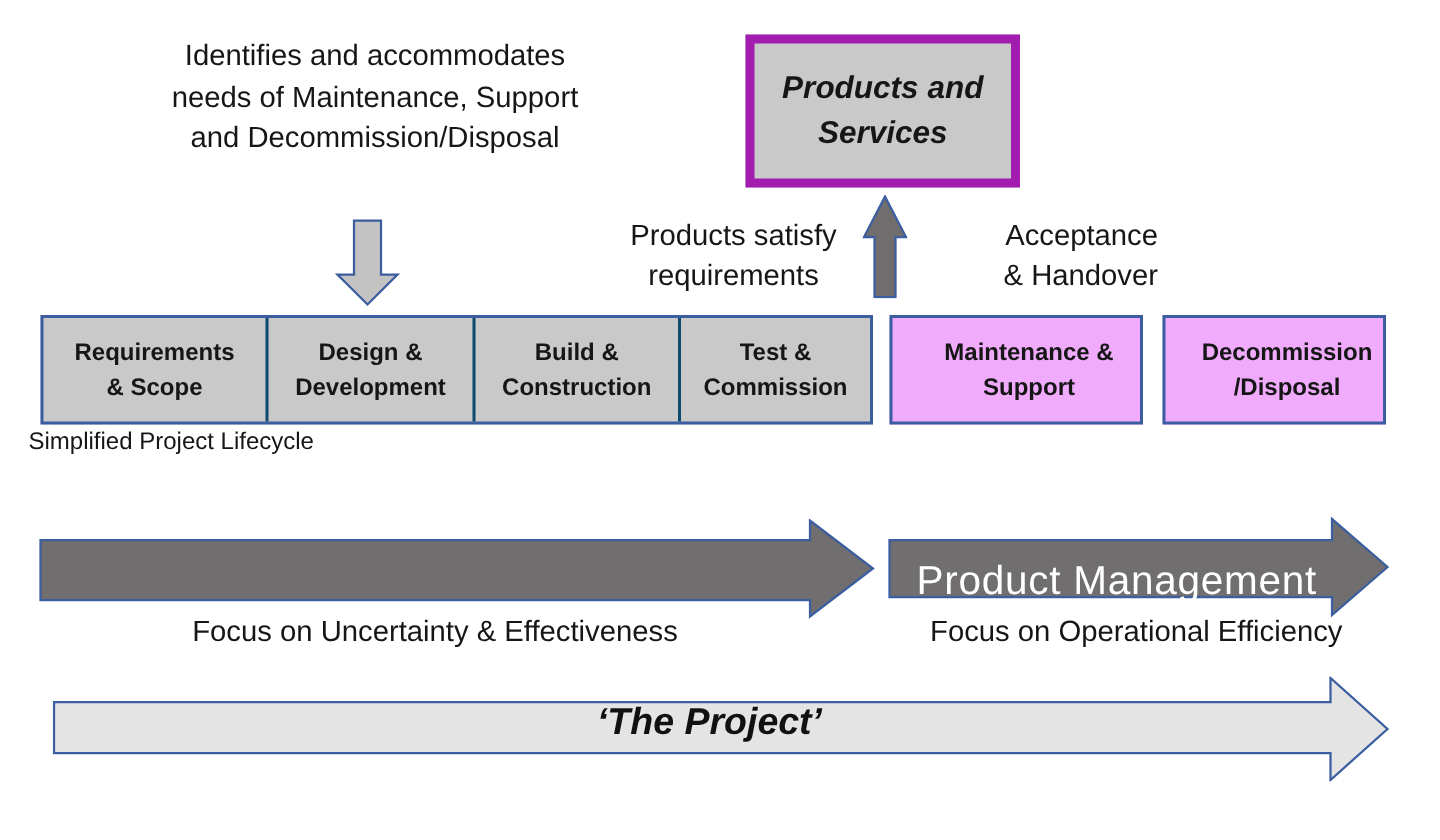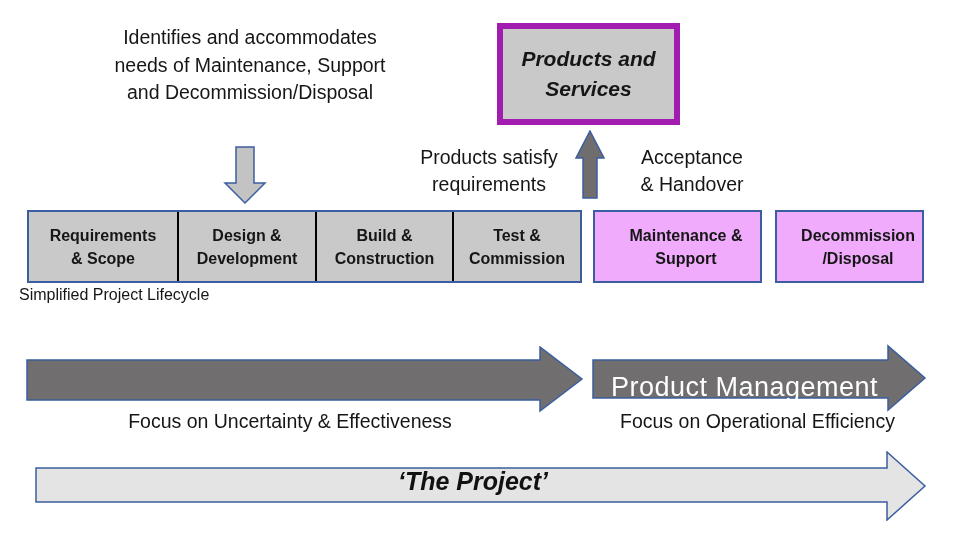--- a/index.html
+++ b/index.html
@@ -17,31 +17,31 @@
 
   .products-box{
     left:497px;top:23px;width:183px;height:102px;box-sizing:border-box;
     background:#c9c9c9;border:6px solid #a21caf;
     display:flex;align-items:center;justify-content:center;
     font-size:21px;line-height:30px;font-weight:bold;font-style:italic;text-align:center;
   }
 
   .mid-label{font-size:19.5px;line-height:27px;}
   .satisfy-label{left:404px;top:144px;width:170px;text-align:center;}
-  .acceptance-label{left:612px;top:144px;width:160px;text-align:center;}
+  .acceptance-label{left:612px;top:144px;width:160px;text-align:right;}
 
   .stage-strip{
     left:27px;top:210px;width:555px;height:73px;box-sizing:border-box;
     background:#c9c9c9;border:2px solid #3b5ea0;display:flex;
   }
   .stage-cell{
     box-sizing:border-box;display:flex;align-items:center;justify-content:center;
     font-size:16px;line-height:23px;font-weight:bold;text-align:center;
   }
-  .stage-cell + .stage-cell{border-left:2px solid #000000;}
+  .stage-cell + .stage-cell{border-left:2px solid #0c4a6e;}
   .c1{width:148px;} .c2{width:138px;} .c3{width:137px;} .c4{flex:1;}
 
   .solo-box{
     box-sizing:border-box;background:#f0abfc;border:2px solid #3b5ea0;
     display:flex;align-items:center;justify-content:center;
     font-size:16px;line-height:23px;font-weight:bold;text-align:center;padding-left:17px;
   }
   .maintenance-box{left:593px;top:210px;width:169px;height:73px;}
   .decommission-box{left:775px;top:210px;width:149px;height:73px;}
 

